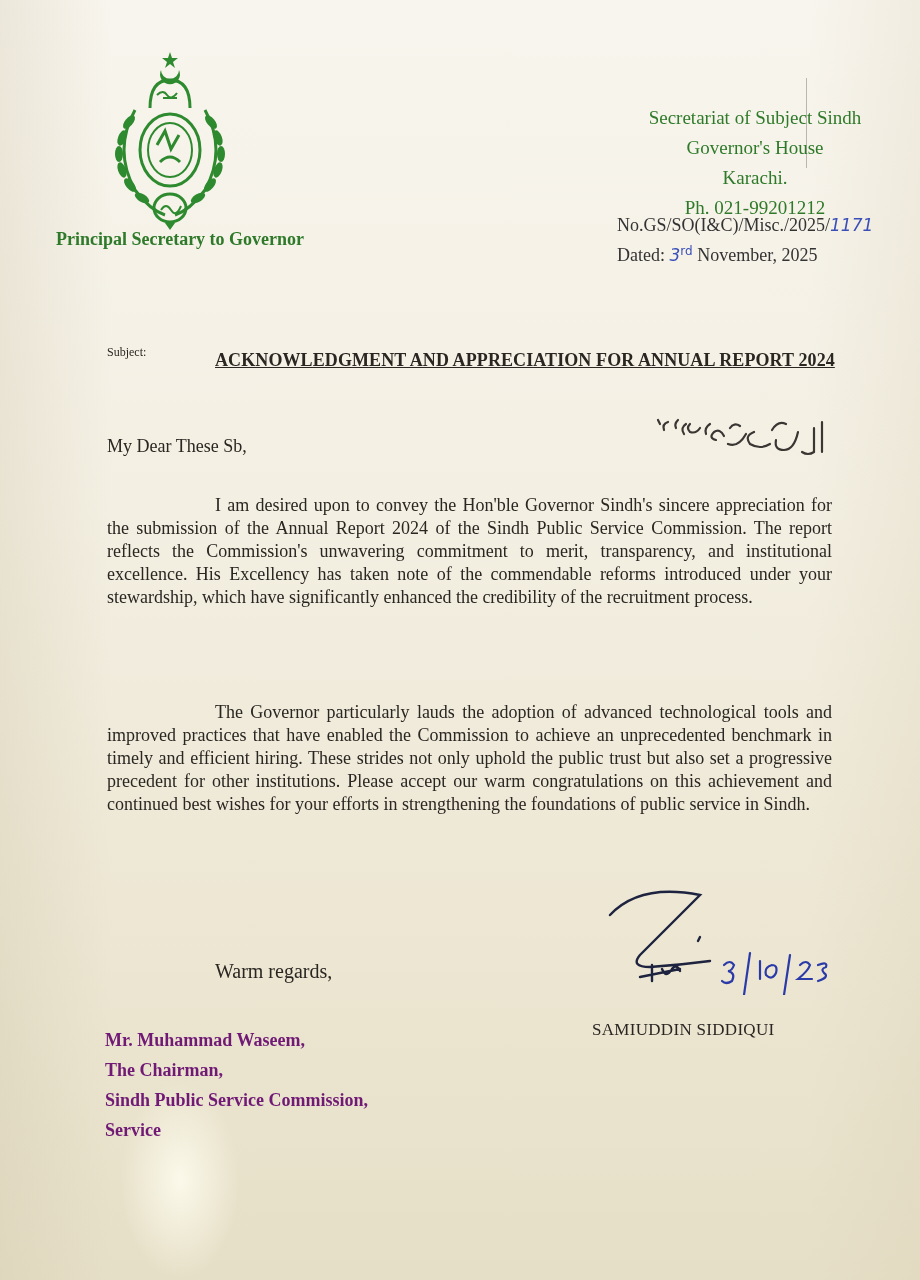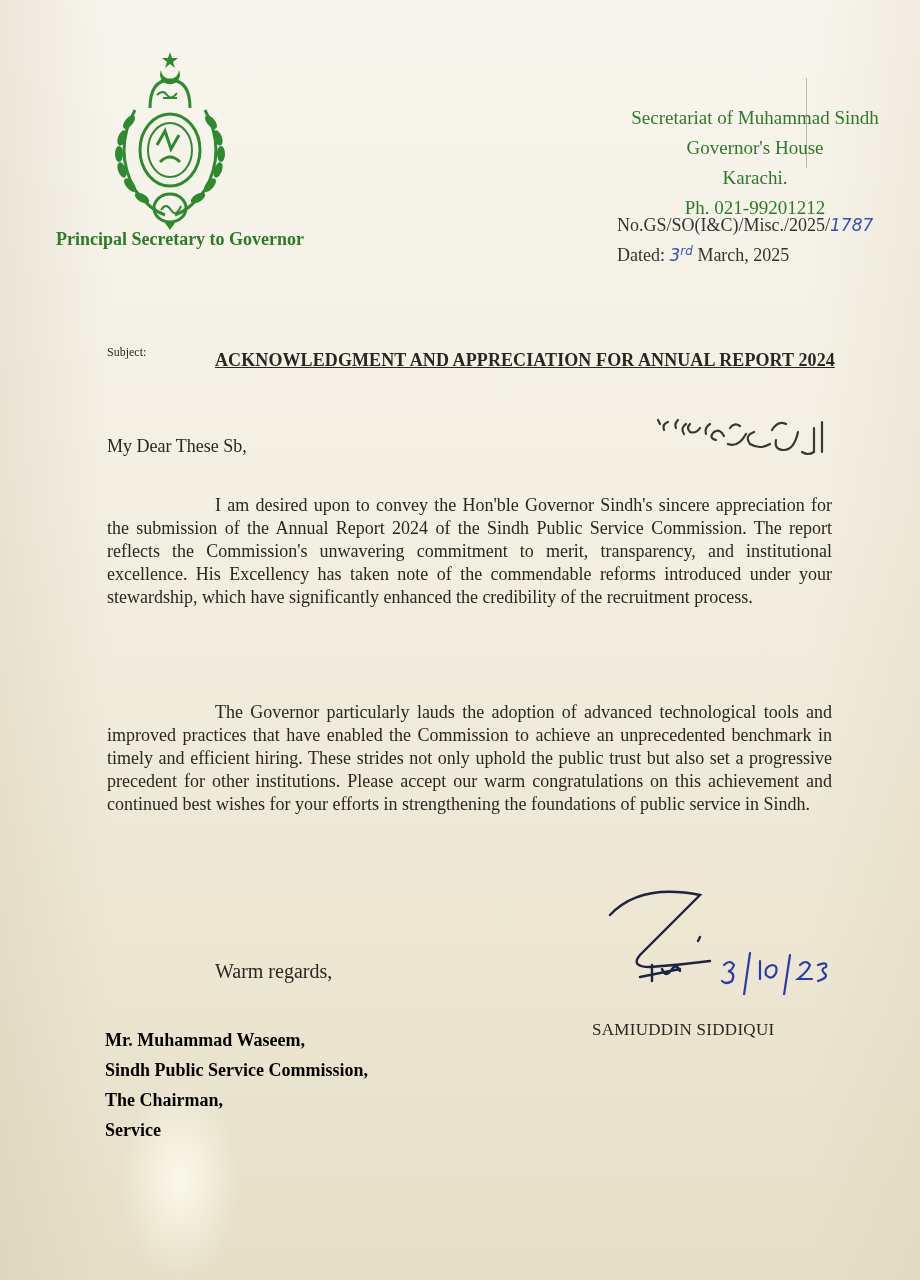--- a/index.html
+++ b/index.html
@@ -21,42 +21,42 @@
   }
   .abs { position: absolute; }
 
   
   .emblem { left: 105px; top: 50px; width: 130px; height: 180px; }
   .ps-title { left: 56px; top: 229px; font-size: 18px; color: #2f7a2a; white-space: nowrap; font-weight: bold; }
   .sec-block { left: 600px; top: 103px; width: 310px; text-align: center; color: #2f7a2a; font-size: 19px; line-height: 30px; }
   .sec-block div { white-space: nowrap; }
   .ref-block { left: 617px; top: 212px; font-size: 18px; line-height: 26px; color: #333; white-space: nowrap; }
   .hand { font-family: "DejaVu Sans", sans-serif; font-style: italic; color: #3a4fb8; font-size: 17px; }
-  .hand-sup { font-family: "DejaVu Sans", sans-serif; font-style: italic; color: #3a4fb8; font-size: 12px; vertical-align: 6px; }
+  .hand-sup { font-family: "DejaVu Sans", sans-serif; color: #3a4fb8; font-size: 12px; vertical-align: 6px; }
   .vmark { left: 806px; top: 78px; width: 1px; height: 90px; background: #b9b7ad; }
 
   
   .subj-label { left: 107px; top: 345px; font-size: 12px; }
   .subj-text { left: 215px; top: 345px; width: 620px; font-size: 18px; font-weight: bold; line-height: 30px; text-decoration: underline; letter-spacing: 0.1px; }
 
   
   .salute { left: 107px; top: 436px; font-size: 18px; }
   .urdu { left: 650px; top: 410px; width: 180px; height: 50px; }
 
   
   .para { left: 107px; width: 725px; font-size: 18px; line-height: 23px; text-align: justify; }
   .para p { margin: 0; text-indent: 108px; }
   .p1 { top: 494px; }
   .p2 { top: 701px; }
 
   .regards { left: 215px; top: 960px; font-size: 20px; }
   .signature { left: 600px; top: 885px; width: 245px; height: 110px; }
   .signer { left: 592px; top: 1020px; font-size: 17px; letter-spacing: 0.3px; }
 
-  .addressee { left: 105px; top: 1025px; font-size: 18px; line-height: 30px; font-weight: 600; color: #000000; }
+  .addressee { left: 105px; top: 1025px; font-size: 18px; line-height: 30px; font-weight: 600; color: #701a75; }
   .addressee div { white-space: nowrap; }
 </style>
 </head>
 <body>
 
 <div class="shade-left"></div>
 <div class="glow"></div>
 
 <svg class="abs emblem" viewBox="0 0 130 180">
   <g fill="none" stroke="#2e8a2e" stroke-width="3">
@@ -93,34 +93,34 @@
     <path d="M56 160 q5 -8 10 0 q5 8 10 -4" stroke-width="2"></path>
     <polygon points="60,173 70,173 65,180" fill="#2e8a2e" stroke="none"></polygon>
   </g>
 </svg>
 
 <div class="abs ps-title">Principal Secretary to Governor</div>
 
 <div class="abs vmark"></div>
 
 <div class="abs sec-block">
-  <div>Secretariat of Muhammad Sindh</div>
+  <div>Secretariat of Subject Sindh</div>
   <div>Governor's House</div>
   <div>Karachi.</div>
   <div>Ph. 021-99201212</div>
 </div>
 
 <div class="abs ref-block">
   <div>
-    <span>No.GS/SO(I&amp;C)/Misc./2025/</span><span class="hand">1787</span>
+    <span>No.GS/SO(I&amp;C)/Misc./2025/</span><span class="hand">1171</span>
   </div>
   <div>
     <span>Dated:</span>
     <span class="hand">3</span><span class="hand-sup">rd</span>
-    <span>March, 2025</span>
+    <span>November, 2025</span>
   </div>
 </div>
 
 <div class="abs subj-label">Subject:</div>
 <div class="abs subj-text">ACKNOWLEDGMENT AND APPRECIATION FOR ANNUAL REPORT 2024</div>
 
 <div class="abs salute">My Dear These Sb,</div>
 <svg class="abs urdu" viewBox="0 0 180 50">
   <title>السلام علیکم ورحمۃ اللہ وبرکاتہ</title>
   <g fill="none" stroke="#3a3633" stroke-width="2.2" stroke-linecap="round">
@@ -153,16 +153,16 @@
     <path d="M190 70 l-6 40"></path>
     <path d="M200 80 q6 -6 10 0 q-2 6 -12 14 h14"></path>
     <path d="M218 80 q10 -4 8 2 q-6 2 -2 6 q6 4 -6 8"></path>
   </g>
 </svg>
 
 <div class="abs signer">SAMIUDDIN SIDDIQUI</div>
 
 <div class="abs addressee">
   <div>Mr. Muhammad Waseem,</div>
+  <div>The Chairman,</div>
   <div>Sindh Public Service Commission,</div>
-  <div>The Chairman,</div>
   <div>Service</div>
 </div>
 
 </body></html>

